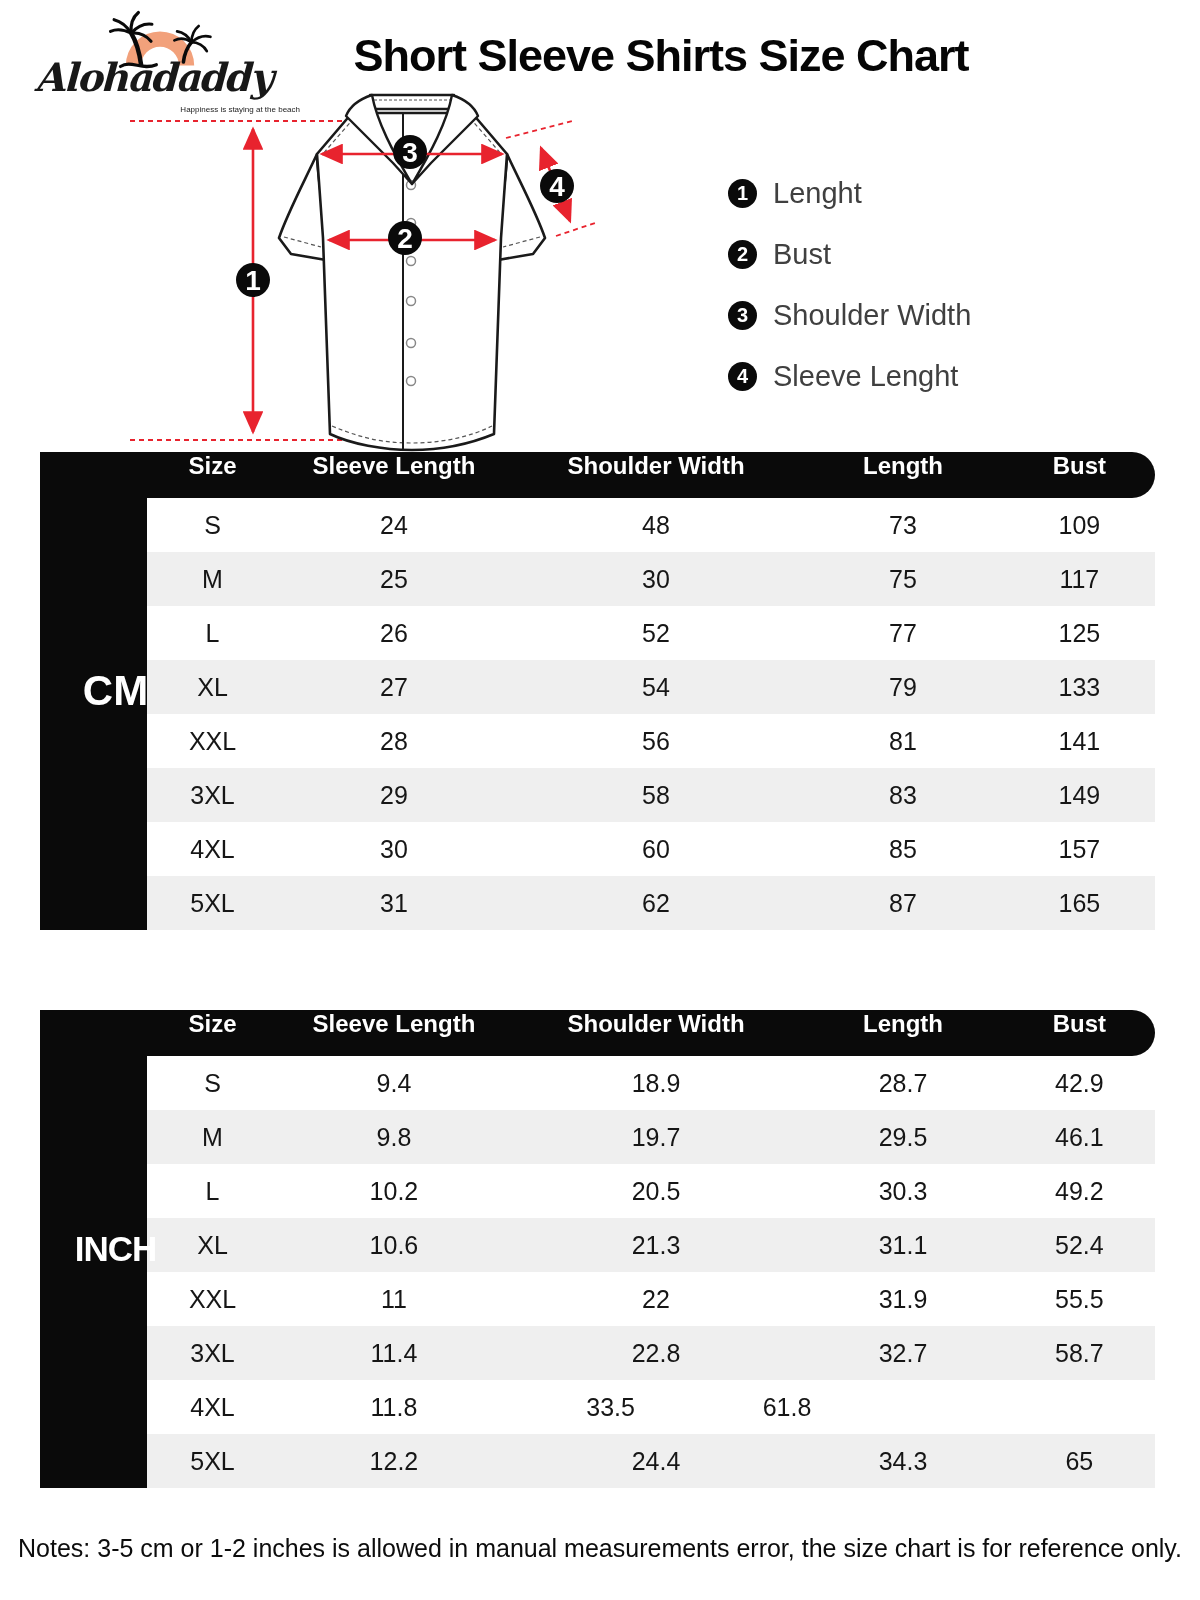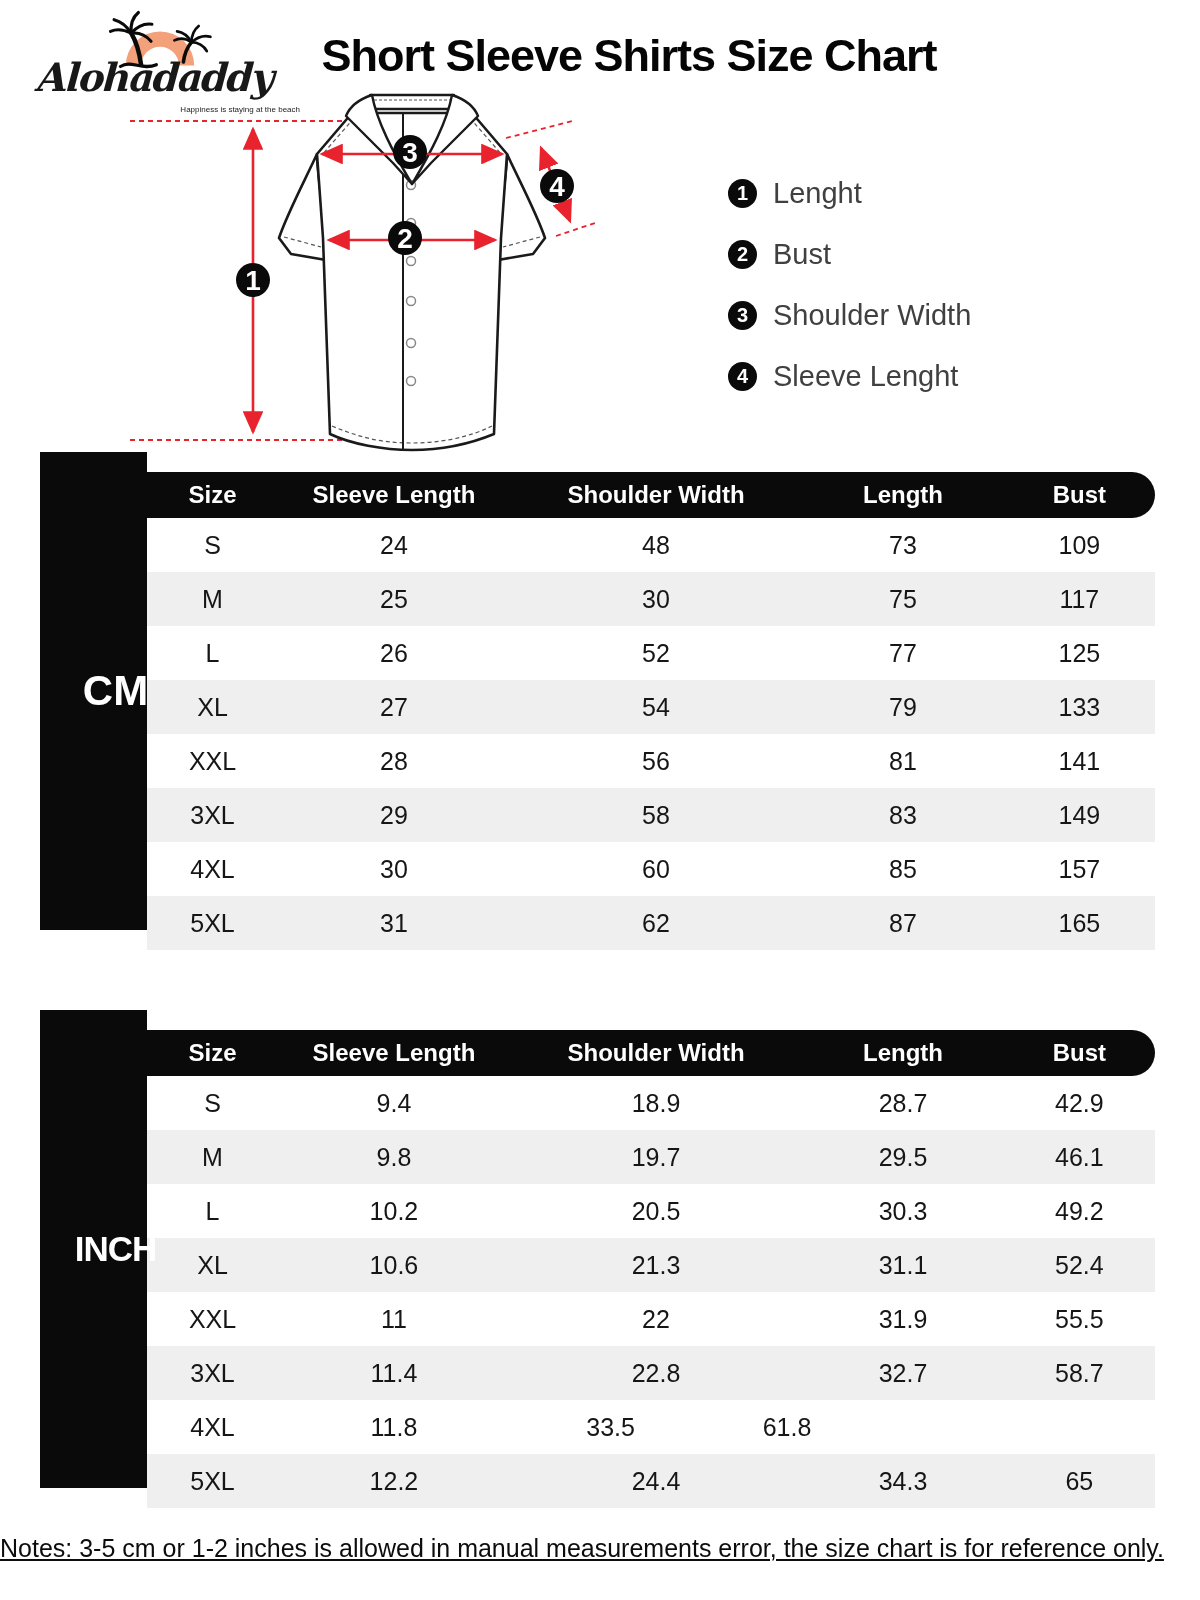--- a/index.html
+++ b/index.html
@@ -6,21 +6,21 @@
   html,body { width:1200px; height:1600px; background:#fff; font-family:"Liberation Sans", sans-serif; position:relative; overflow:hidden; }
 
   
   .logo { position:absolute; left:28px; top:6px; width:255px; height:120px; }
   .logo-art { position:absolute; left:62px; top:2px; width:140px; height:72px; }
   .brand-name { position:absolute; left:0; top:48px; width:255px; text-align:center;
                 font-family:"DejaVu Serif", serif; font-style:italic; font-weight:bold;
                 font-size:39px; color:#181818; letter-spacing:-2px; transform:skewX(-4deg); }
   .tagline { position:absolute; left:132px; top:99px; width:140px; text-align:right;
              font-size:8px; color:#222; }
-  .page-title { position:absolute; left:284px; top:30px; width:690px; text-align:center;
+  .page-title { position:absolute; left:316px; top:30px; width:690px; text-align:center;
                 font-size:45px; font-weight:bold; color:#050505; letter-spacing:-1px; }
 
   
   .shirt { position:absolute; left:120px; top:88px; width:480px; height:372px; }
   .shirt text { font-family:"Liberation Sans", sans-serif; font-weight:bold; fill:#fff; text-anchor:middle; }
 
   .legend { position:absolute; left:728px; top:178px; display:flex; flex-direction:column; gap:31px; }
   .legend-item { display:flex; align-items:center; gap:16px; height:30px; }
   .badge { width:29px; height:29px; border-radius:50%; background:#0a0a0a; color:#fff;
            font-size:20px; font-weight:bold; display:flex; align-items:center; justify-content:center; flex:0 0 29px; }
@@ -28,30 +28,30 @@
 
   
   .size-table { position:absolute; left:40px; width:1115px; height:478px; }
   .size-table.cm { top:452px; }
   .size-table.inch { top:1010px; }
   .unit-col { position:absolute; left:0; top:0; width:107px; height:478px; background:#0a0a0a;
               display:flex; align-items:center; justify-content:center; color:#fff; font-weight:bold;padding-left:44px; }
   .cm .unit-col { font-size:42px; }
   .inch .unit-col { font-size:35px; letter-spacing:-1px; }
   .thead { position:relative; margin-left:0; height:46px; background:#0a0a0a; border-radius:0 23px 23px 0;
-           display:flex; align-items:center; padding-left:107px;margin-top:20px; }
+           display:flex; padding-left:107px; }
   .hcell { color:#fff; font-size:24px; font-weight:bold; text-align:center; }
   .tbody { margin-left:107px; }
   .trow { display:flex; align-items:center; height:54px; background:#fff; }
   .trow:nth-child(even) { background:#efefef; }
   .tcell { font-size:25px; color:#161616; text-align:center; }
   .c0 { width:13%; } .c1 { width:23%; } .c2 { width:29%; } .c3 { width:20%; } .c4 { width:15%; }
 
   
-  .note { position:absolute; left:0; top:1534px; width:1200px; font-size:25px; color:#0c0c0c;text-decoration:underline; }
+  .note { position:absolute; left:0; top:1534px; width:1200px; text-align:center; font-size:25px; color:#0c0c0c; }
 </style>
 </head>
 <body>
 
 <div class="logo">
   <svg class="logo-art" viewBox="0 0 140 80">
     <path d="M32,64 A38,38 0 0 1 108,64 L91,64 A21,21 0 0 0 49,64 Z" fill="#f2a17b"></path>
     <path d="M26,65 C38,57 50,70 66,63" stroke="#0a0a0a" stroke-width="3.5" fill="none" stroke-linecap="round"></path>
 
     <g stroke="#0a0a0a" fill="none" stroke-linecap="round">

